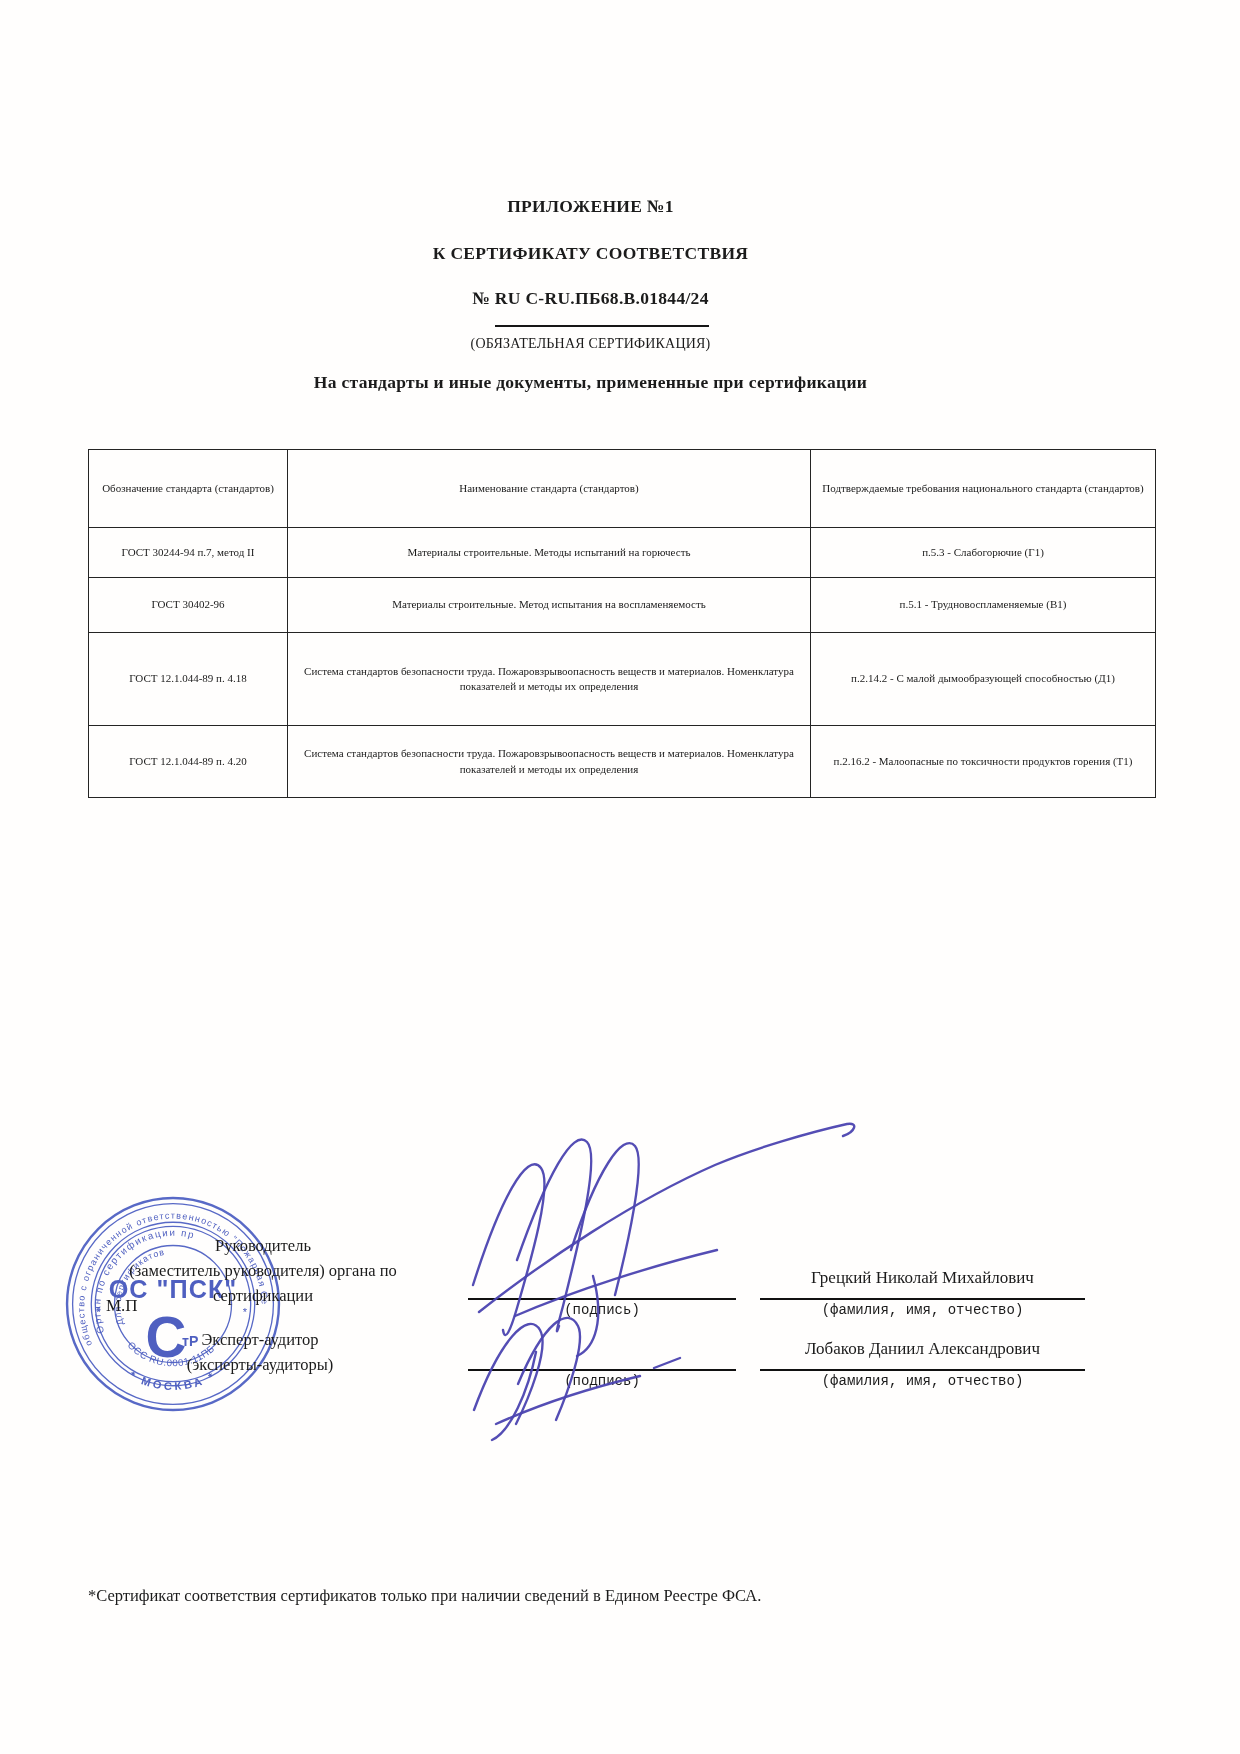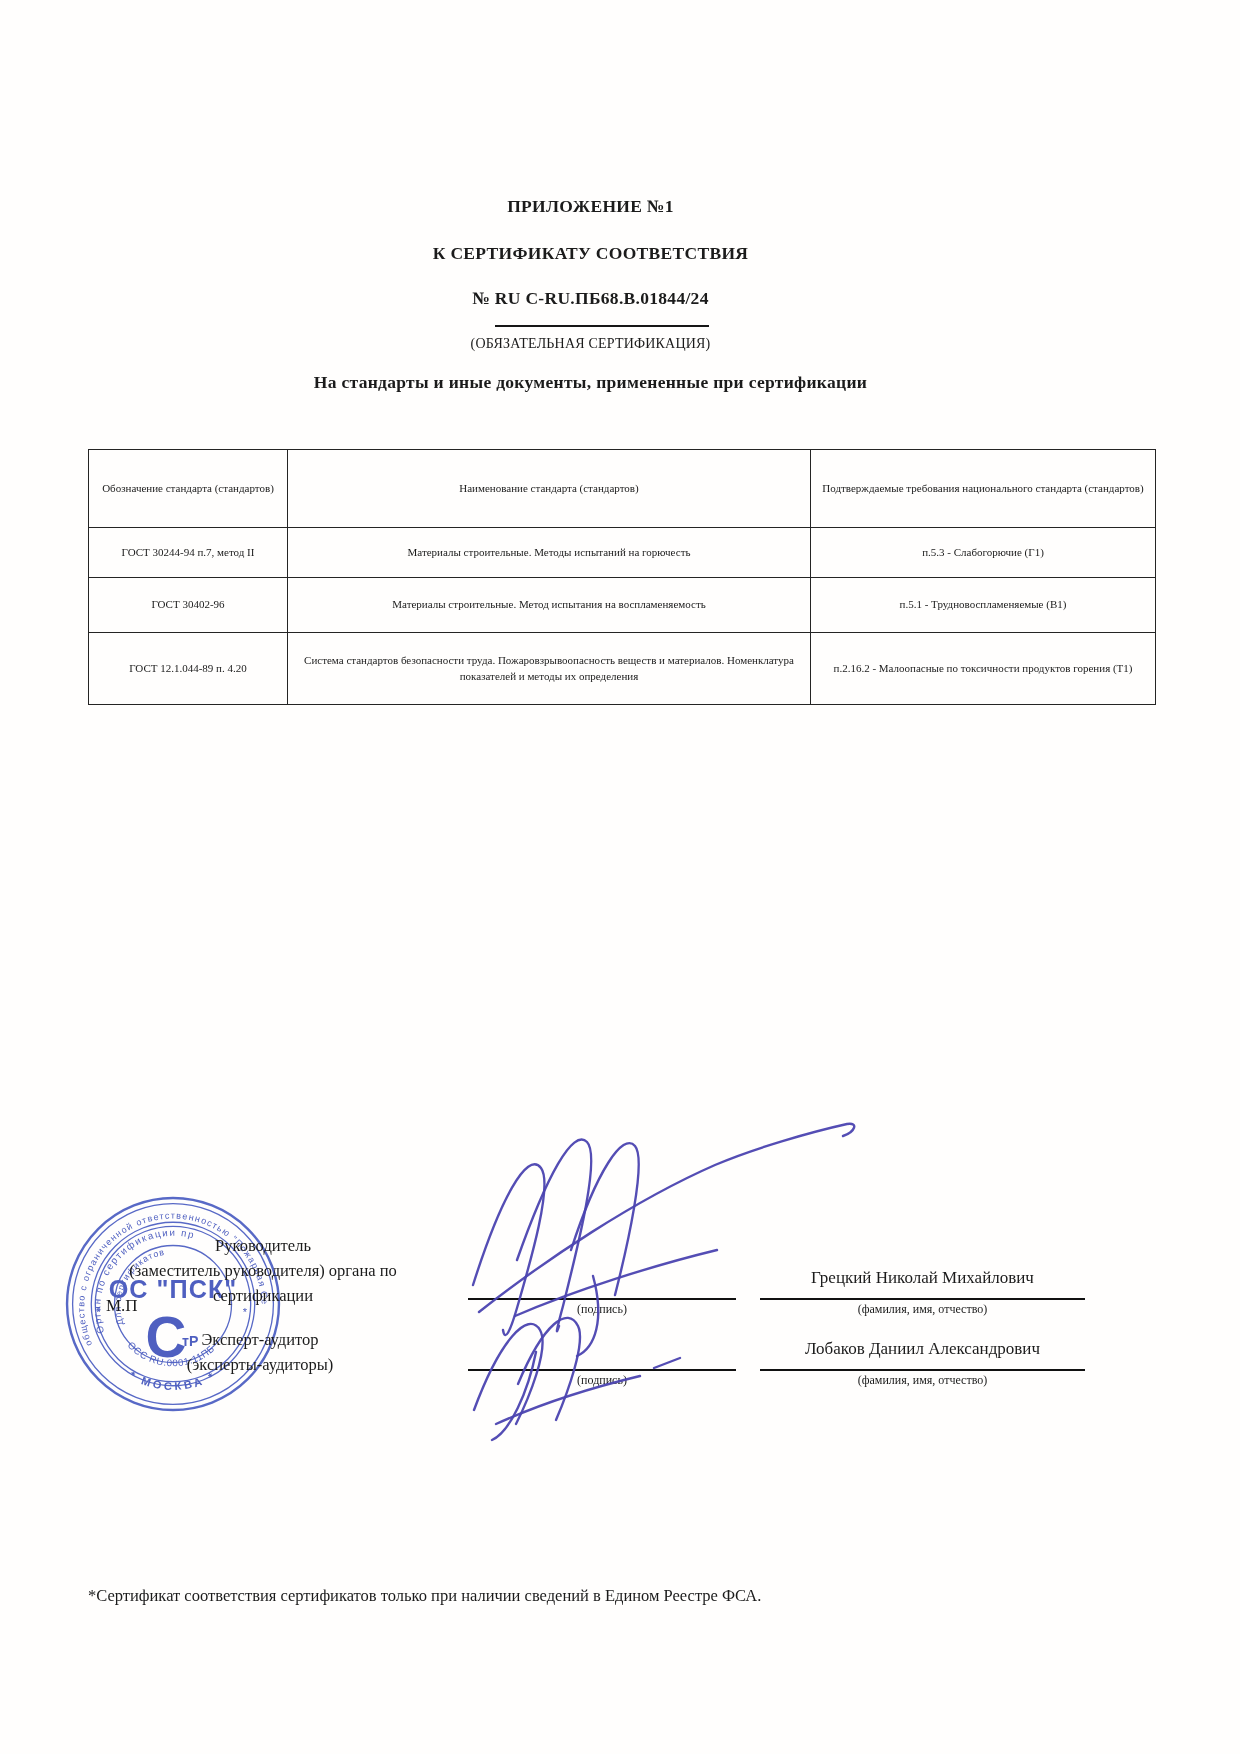--- a/index.html
+++ b/index.html
@@ -33,21 +33,21 @@
   tr.hrow{height:78px;}
   tr.r0{height:50px;padding-left:35px;}
   tr.r1{height:55px;}
   tr.r2{height:93px;}
   tr.r3{height:72px;}
   td.name-cell{padding:4px 80px;}
   td.req-cell{padding:4px 10px;}
   
   .sign-label{font-size:16.5px;line-height:1.5;text-align:center;}
   .sigline{border-top:2px solid #111;height:0;}
-  .caption{font-size:12px;text-align:center;}
+  .caption{font-size:14px;text-align:center;font-family:Liberation Mono, monospace;}
   .name{font-size:17px;text-align:center;white-space:nowrap;}
   .mp{font-size:17px;}
   .footer{left:88px;font-size:16.5px;line-height:1.7;}
   .stamp-svg{opacity:.93;}
   .sig-ink path{fill:none;stroke:#4b43b0;stroke-width:2.4;stroke-linecap:round;opacity:.95;}
 </style>
 </head>
 <body>
 
 <div class="page">
@@ -72,20 +72,25 @@
     </tr>
     <tr class="r0">
       <td>ГОСТ 30244-94 п.7, метод II</td>
       <td class="name-cell">Материалы строительные. Методы испытаний на горючесть</td>
       <td class="req-cell">п.5.3 - Слабогорючие (Г1)</td>
     </tr>
     <tr class="r1">
       <td>ГОСТ 30402-96</td>
       <td class="name-cell">Материалы строительные. Метод испытания на воспламеняемость</td>
       <td class="req-cell">п.5.1 - Трудновоспламеняемые (В1)</td>
+    </tr>
+    <tr class="r2">
+      <td>ГОСТ 12.1.044-89 п. 4.18</td>
+      <td class="name-cell">Система стандартов безопасности труда. Пожаровзрывоопасность веществ и материалов. Номенклатура показателей и методы их определения</td>
+      <td class="req-cell">п.2.14.2 - С малой дымообразующей способностью (Д1)</td>
     </tr>
     <tr class="r3">
       <td>ГОСТ 12.1.044-89 п. 4.20</td>
       <td class="name-cell">Система стандартов безопасности труда. Пожаровзрывоопасность веществ и материалов. Номенклатура показателей и методы их определения</td>
       <td class="req-cell">п.2.16.2 - Малоопасные по токсичности продуктов горения (Т1)</td>
     </tr>
   </tbody>
     </table>
 
   <svg class="abs stamp-svg" style="left:62px;top:1193px;" width="222" height="222" viewBox="0 0 220 220">

